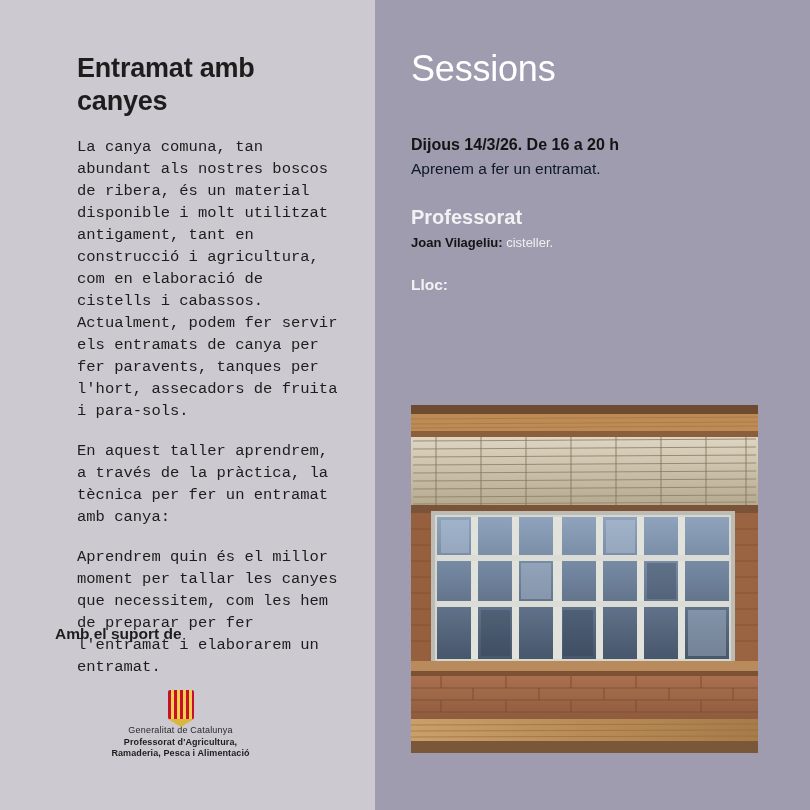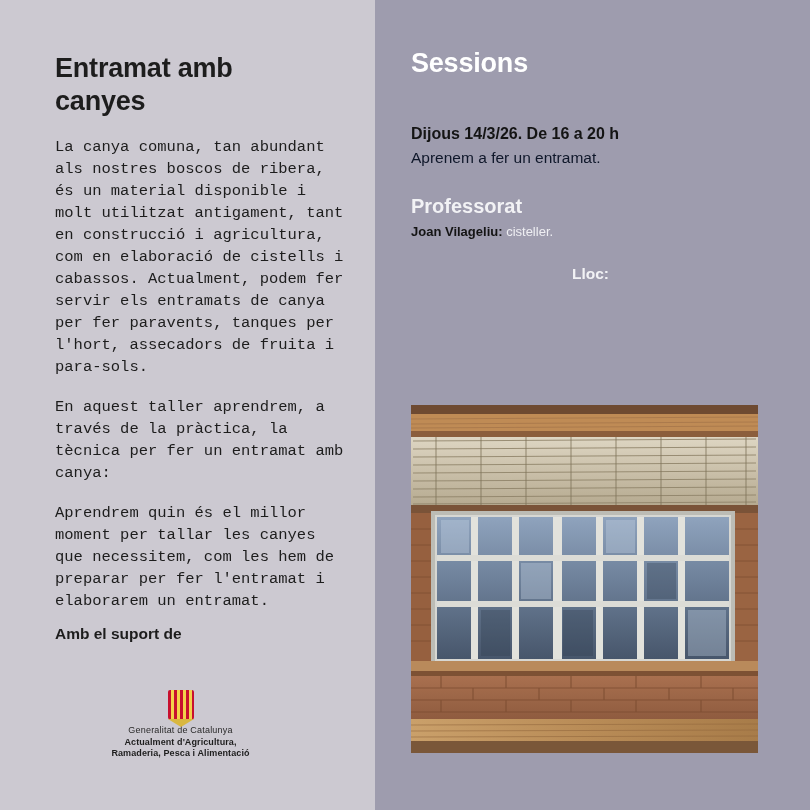--- a/index.html
+++ b/index.html
@@ -18,21 +18,21 @@
     width: 810px;
     height: 810px;
     display: flex;
   }
   
   .left-panel {
     width: 375px;
     height: 810px;
     background: #ccc9d1;
     box-sizing: border-box;
-    padding: 52px 30px 0 55px;
+    padding: 52px 30px 0 77px;
     position: relative;
   }
   .title {
     font-size: 27px;
     font-weight: bold;
     line-height: 1.22;
     color: #1d1d1d;
     margin: 0 0 18px 0;
     letter-spacing: -0.2px;
     max-width: 260px;
@@ -103,22 +103,22 @@
   
   .right-panel {
     width: 435px;
     height: 810px;
     background: #9e9cae;
     box-sizing: border-box;
     padding: 48px 40px 0 36px;
     position: relative;
   }
   .sessions-title {
-    font-size: 27px;
-    font-weight: bold;
+    font-size: 36px;
+    font-weight: normal;
     color: #ffffff;
     margin: 0 0 46px 0;
     letter-spacing: -0.2px;
   }
   .session-date {
     font-size: 16px;
     font-weight: bold;
     color: #141414;
     margin: 0 0 6px 0;
   }
@@ -140,21 +140,20 @@
   }
   .block-line .strong {
     font-weight: bold;
     color: #141414;
   }
   .place-heading {
     font-size: 15.5px;
     font-weight: bold;
     color: #f2f2f5;
     margin: 0 0 6px 0;
-    text-align: center;
   }
   .place-line {
     font-size: 15.5px;
     font-weight: bold;
     color: #141414;
     margin: 0;
   }
   
   .photo {
     position: absolute;
@@ -181,21 +180,21 @@
       <p>La canya comuna, tan abundant als nostres boscos de ribera, és un material disponible i molt utilitzat antigament, tant en construcció i agricultura, com en elaboració de cistells i cabassos. Actualment, podem fer servir els entramats de canya per fer paravents, tanques per l'hort, assecadors de fruita i para-sols.</p>
       <p>En aquest taller aprendrem, a través de la pràctica, la tècnica per fer un entramat amb canya:</p>
       <p>Aprendrem quin és el millor moment per tallar les canyes que necessitem, com les hem de preparar per fer l'entramat i elaborarem un entramat.</p>
     </div>
 
     <div class="support-label">Amb el suport de</div>
 
     <div class="logo-block">
       <div class="shield"></div>
       <div class="logo-line1">Generalitat de Catalunya</div>
-      <div class="logo-line2">Actualment d'Agricultura,</div>
+      <div class="logo-line2">Professorat d'Agricultura,</div>
       <div class="logo-line3">Ramaderia, Pesca i Alimentació</div>
     </div>
   </div>
 
   <div class="right-panel">
     <h2 class="sessions-title">Sessions</h2>
 
     <div class="session-date">Dijous 14/3/26. De 16 a 20 h</div>
     <div class="session-desc">Aprenem a fer un entramat.</div>
 

